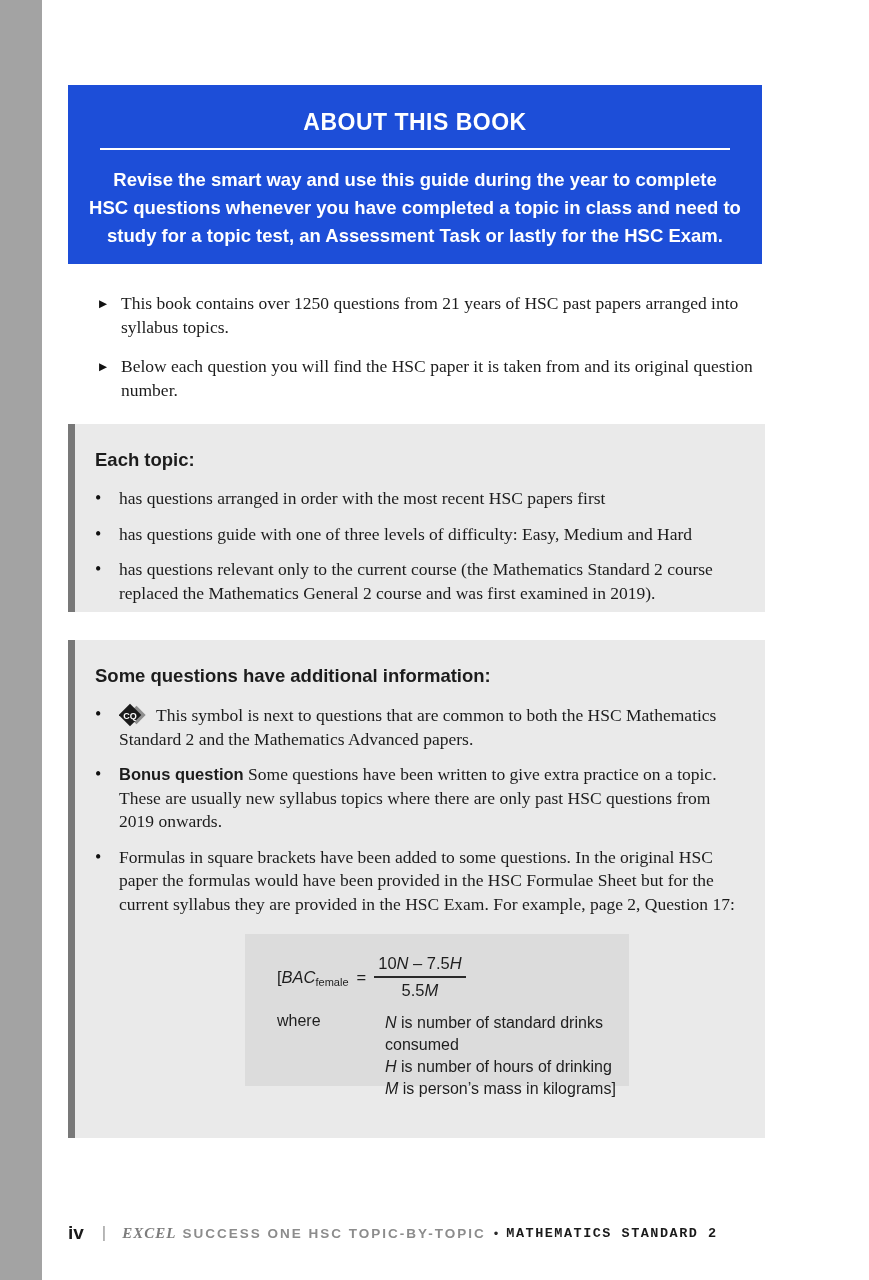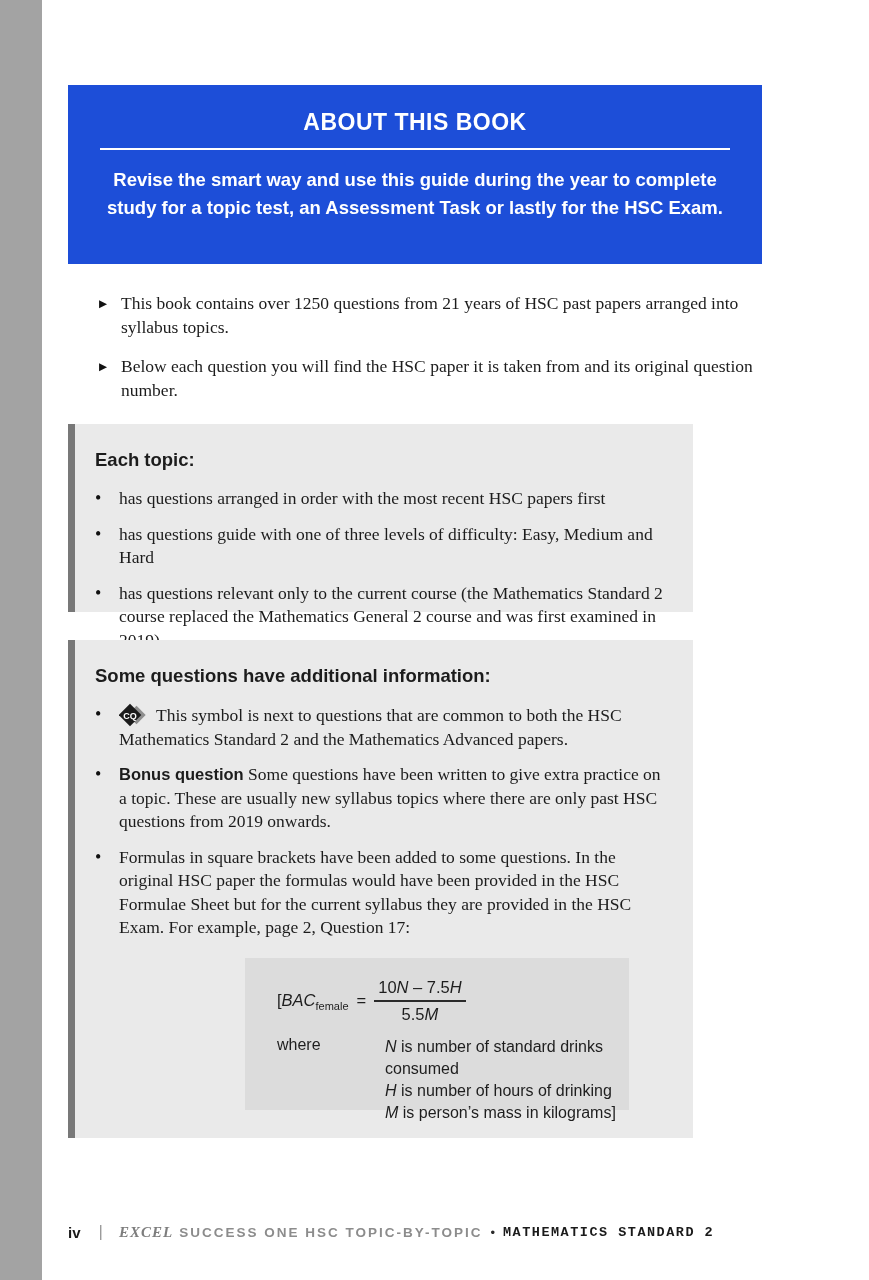--- a/index.html
+++ b/index.html
@@ -44,21 +44,21 @@
   }
   .intro-item { display: flex; margin-bottom: 16px; }
   .tri-marker {
     width: 22px; flex: 0 0 22px;
     font-size: 10.5px; padding-top: 5px; color: #111;
     font-family: "DejaVu Sans", sans-serif;
   }
   .body-text { font-size: 17.5px; line-height: 23.5px; }
   
   .gray-box {
-    position: absolute; left: 68px; width: 625px;
+    position: absolute; left: 68px; width: 697px;
     background: #eaeaea;
     border-left: 7px solid #787878;
     padding: 25px 30px 0 20px;
   }
   .box-each-topic { top: 424px; height: 188px; }
   .box-additional { top: 640px; height: 498px; }
   .box-title {
     font-family: "Liberation Sans", sans-serif;
     font-weight: bold; font-size: 18.5px;
     margin-bottom: 16px;
@@ -94,21 +94,21 @@
   .fraction .den { display: block; padding-top: 3px; }
   .where-row { display: flex; margin-top: 12px; font-size: 16px; gap: 32px; }
   .where-label { width: 76px; flex: 0 0 76px; }
   .defs div { line-height: 22px; }
   
   .page-footer {
     position: absolute; left: 68px; top: 1222px;
     display: flex; align-items: center;
     font-family: "Liberation Sans", sans-serif;
   }
-  .footer-pagenum { font-weight: bold; font-size: 15px; color: #1a1a1a; }
+  .footer-pagenum { font-weight: bold; font-size: 19px; color: #1a1a1a; }
   .footer-sep { color: #9a9a9a; font-size: 17px; margin: 0 16px 0 18px; font-weight: normal; }
   .footer-brand {
     font-family: "Liberation Serif", serif; font-style: italic; font-weight: bold;
     color: #7d7d7d; font-size: 15px; letter-spacing: 1px; margin-right: 6px;
   }
   .footer-series {
     color: #8c8c8c; font-weight: bold; font-size: 13.5px; letter-spacing: 2px;
   }
   .footer-bullet { color: #2a2a2a; margin: 0 8px; font-size: 13px; }
   .footer-subject {
@@ -118,20 +118,21 @@
 </head>
 <body>
 
 <div class="edge-strip"></div>
 
 <div class="header-box">
   <div class="header-title">ABOUT THIS BOOK</div>
   <hr class="header-rule">
   <div class="header-tagline">
     <span>Revise the smart way and use this guide during the year to complete</span>
+    <span>HSC questions whenever you have completed a topic in class and need to</span>
     <span>study for a topic test, an Assessment Task or lastly for the HSC Exam.</span>
   </div>
 </div>
 
 <div class="intro">
   <div class="intro-item">
     <span class="tri-marker">▶</span>
     <span class="body-text">This book contains over 1250 questions from 21 years of HSC past papers arranged into syllabus topics.</span>
   </div>
   <div class="intro-item">

